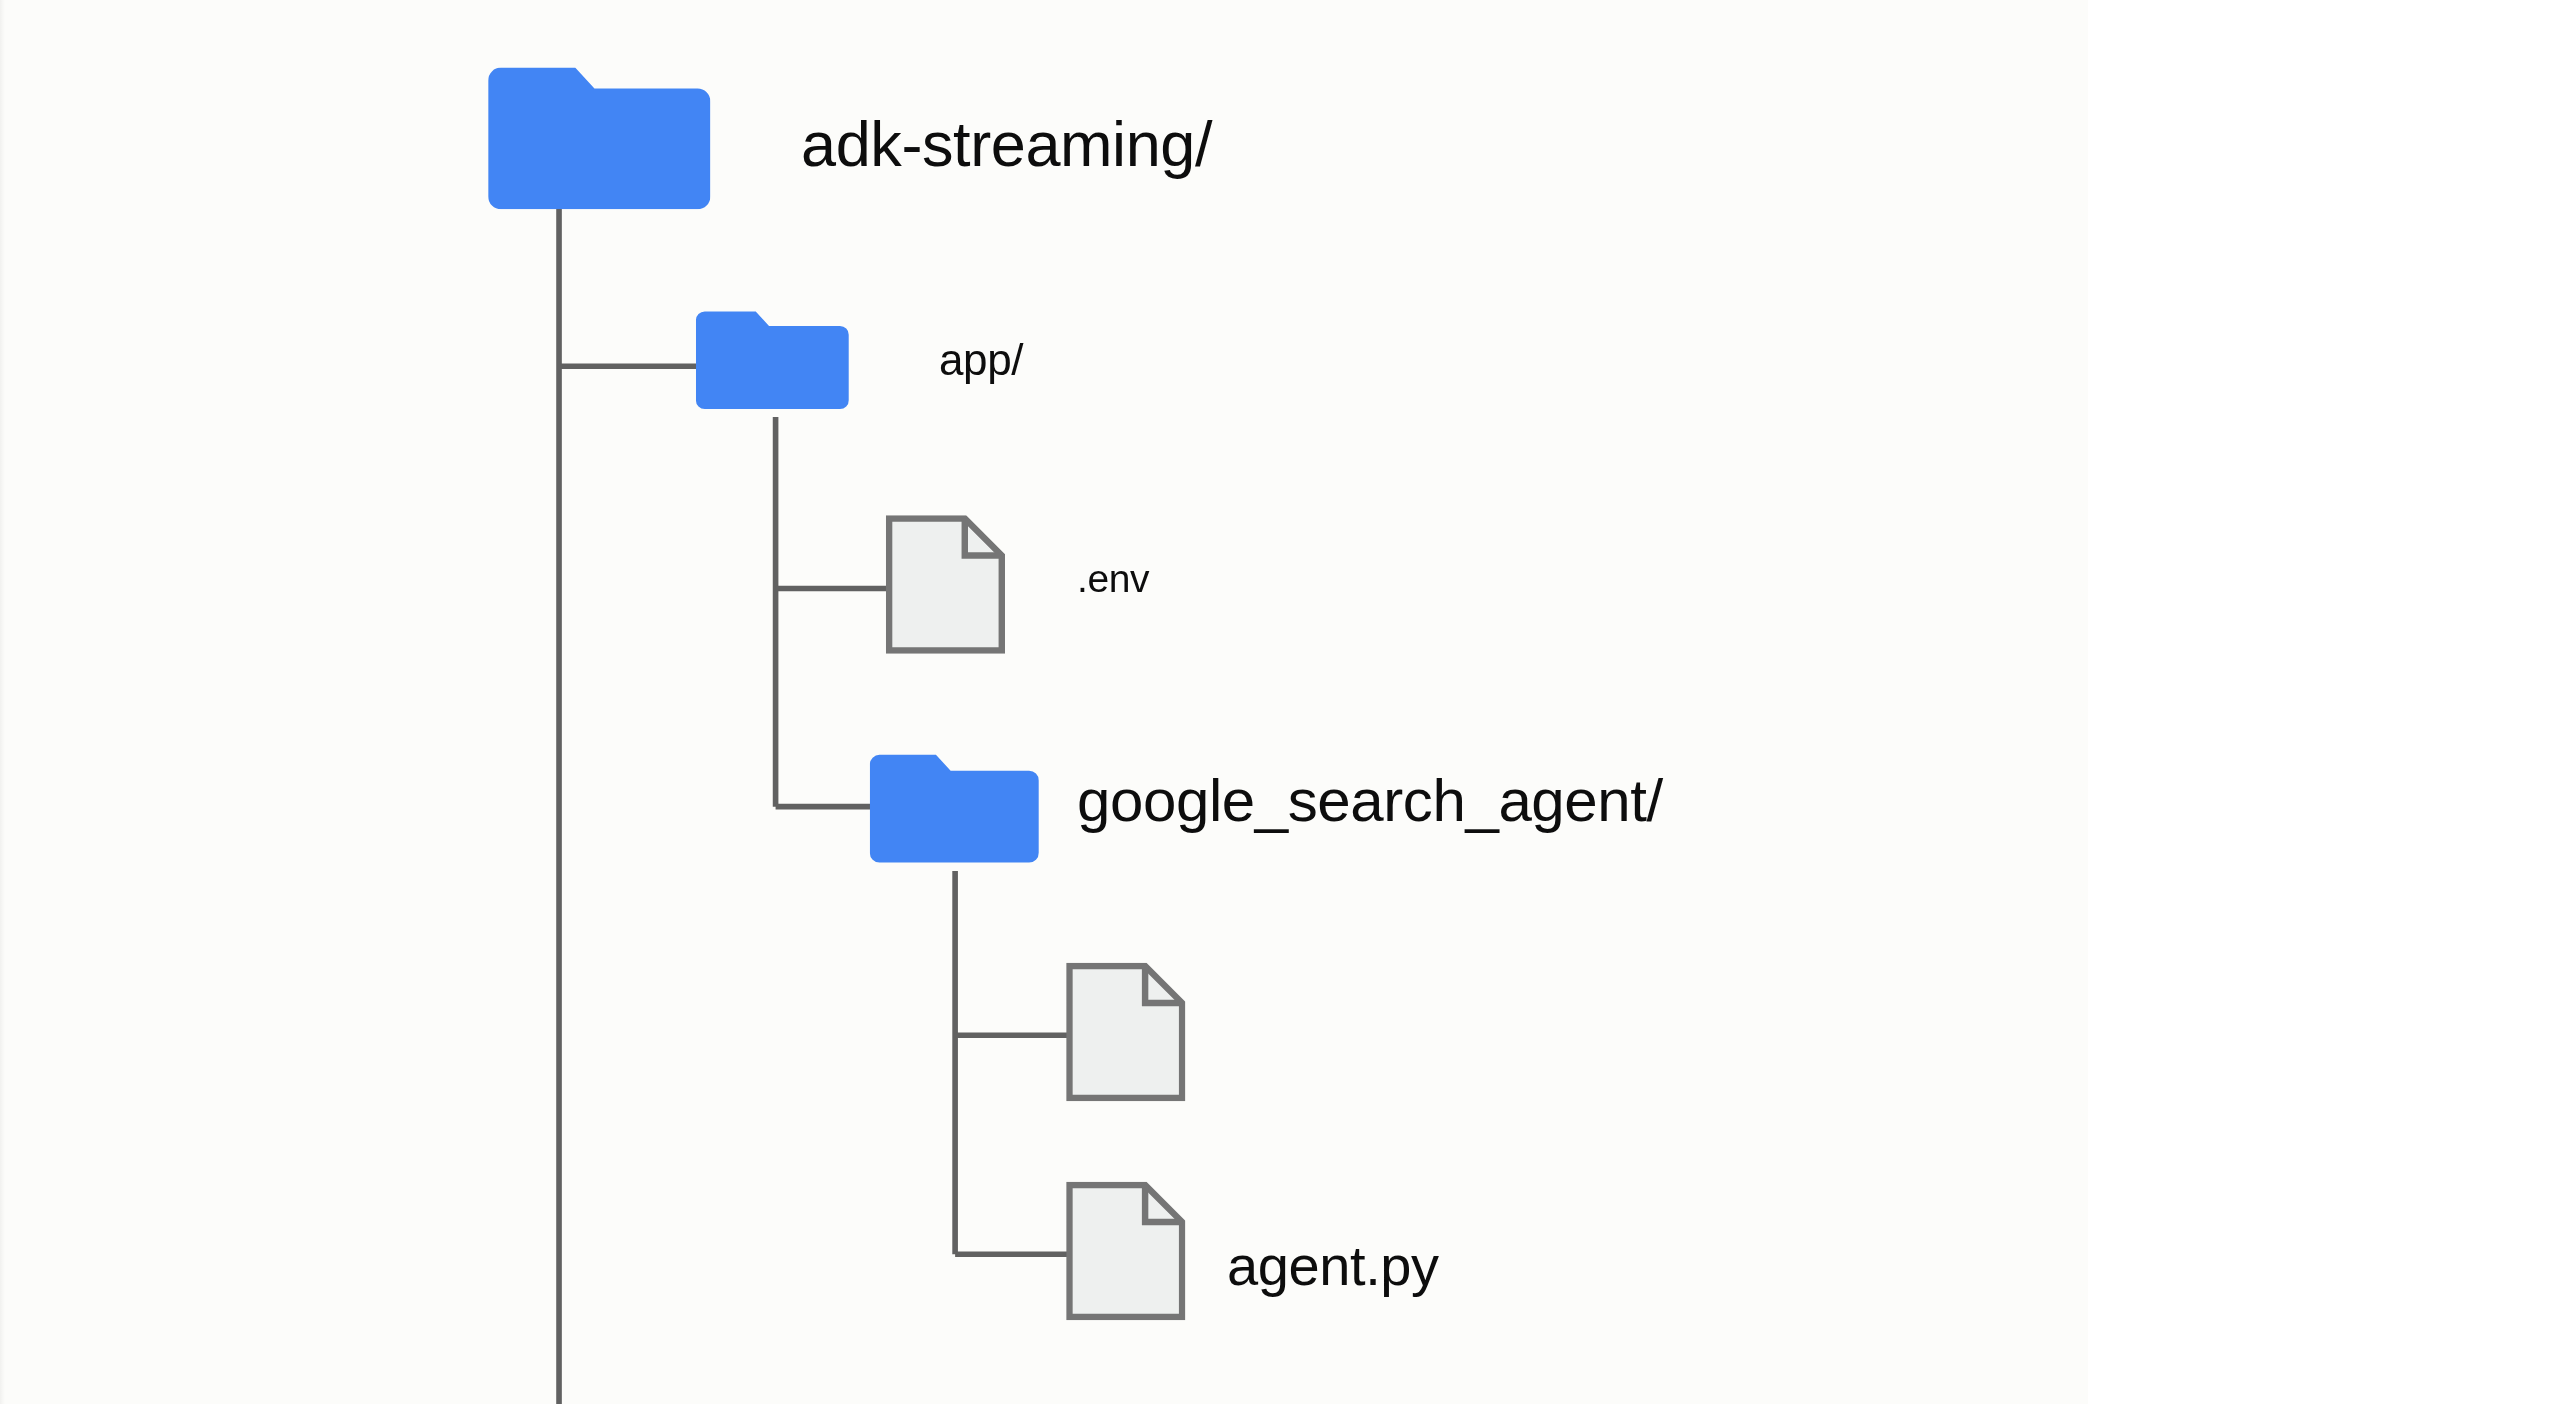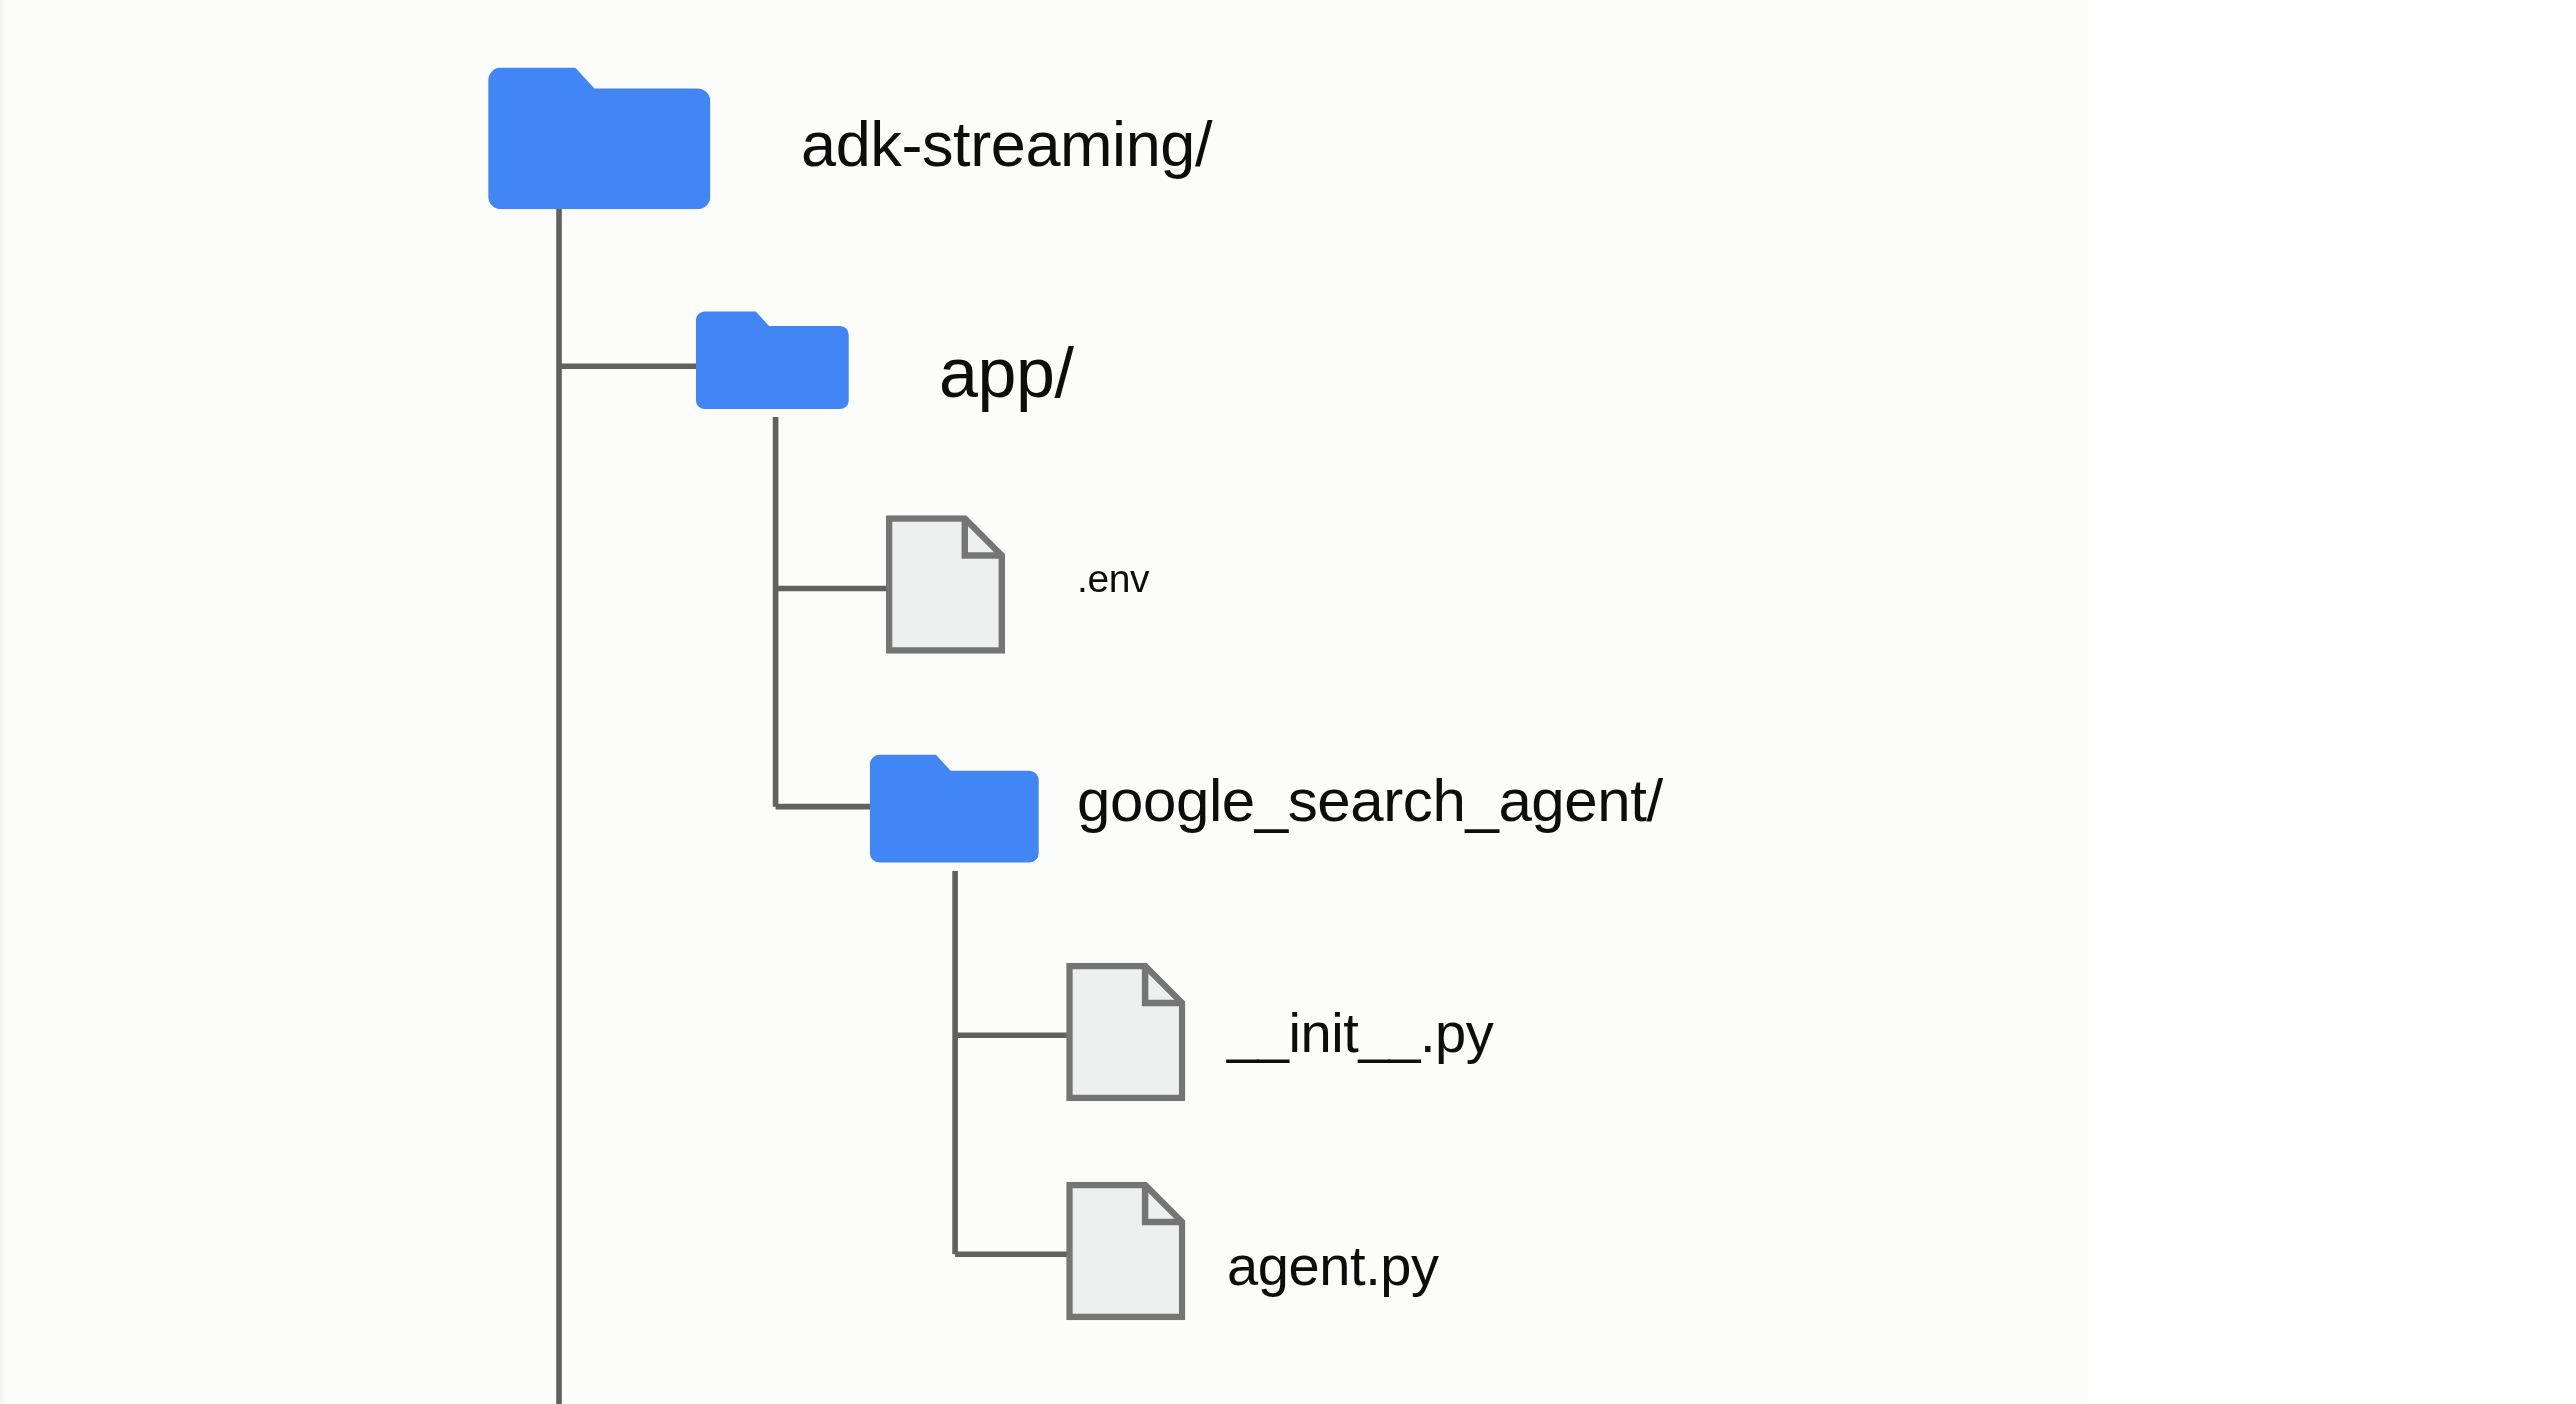--- a/index.html
+++ b/index.html
@@ -84,24 +84,23 @@
       <use href="#folder-glyph" x="864" y="376" width="190" height="143"></use>
       <use href="#file-glyph" x="1100" y="640" width="148" height="172"></use>
       <use href="#folder-glyph" x="1080" y="926" width="210" height="157"></use>
       <use href="#file-glyph" x="1324" y="1196" width="148" height="172"></use>
       <use href="#file-glyph" x="1324" y="1468" width="148" height="172"></use>
     </g>
   </svg>
 
   <div class="node-label" style="left:801px; top:113px; font-size:63px;">adk-streaming/</div>
 
-  <div class="node-label" style="left:939px; top:338px; font-size:70px;">app/</div>
+  <div class="node-label" style="left:939px; top:338px; font-size:44px;">app/</div>
 
   <div class="node-label" style="left:1077px; top:559px; font-size:39px;">.env</div>
 
   <div class="node-label" style="left:1077px; top:771px; font-size:60px;text-align:center;">google_search_agent/</div>
 
-  <div class="node-label" style="left:1227px; top:1005px; font-size:56px;">__init__.py</div>
 
   <div class="node-label" style="left:1227px; top:1226px; font-size:56px;margin-top:12px;">agent.py</div>
 
 </div>
 
 
 </body></html>

